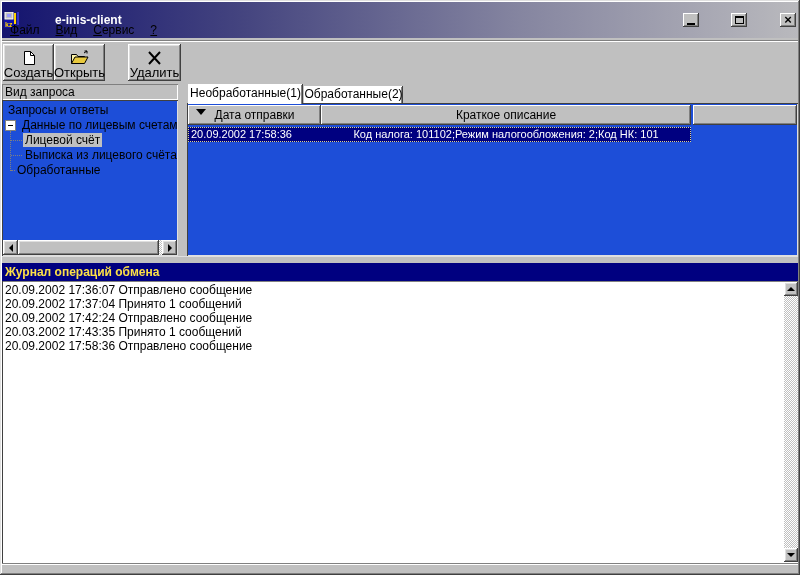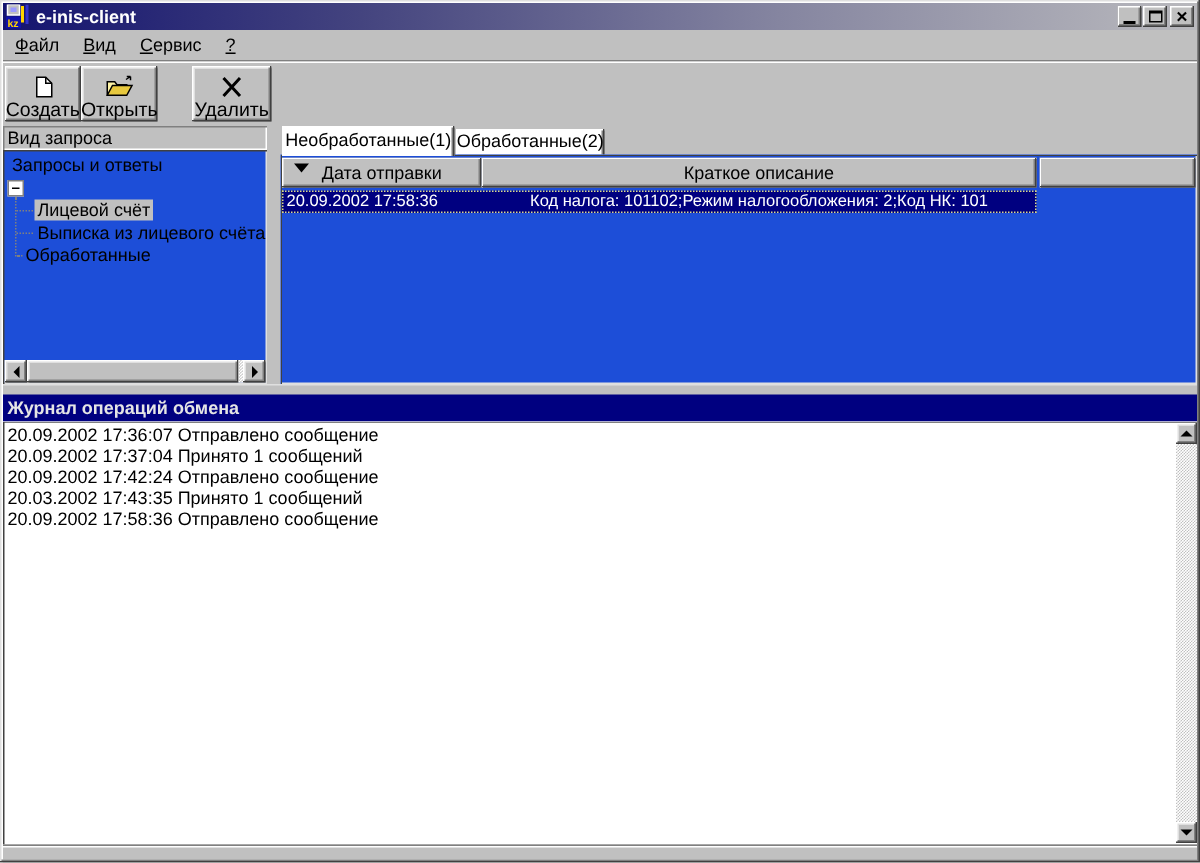--- a/index.html
+++ b/index.html
@@ -7,23 +7,23 @@
   body { width:800px; height:575px; overflow:hidden; font-family:"Liberation Sans", sans-serif; font-size:12px; color:#000; }
   #window { position:relative; width:800px; height:575px; background:#c0c0c0;
     box-shadow: inset -1px -1px 0 #404040, inset 1px 1px 0 #dfdfdf, inset -2px -2px 0 #808080, inset 2px 2px 0 #ffffff; }
 
   
   .raised { background:#c0c0c0; box-shadow: inset -1px -1px 0 #404040, inset 1px 1px 0 #ffffff, inset -2px -2px 0 #808080, inset 2px 2px 0 #dfdfdf; }
   .raised-thin { background:#c0c0c0; box-shadow: inset -1px -1px 0 #404040, inset 1px 1px 0 #ffffff, inset -2px -2px 0 #808080; }
   .sunken-thin { background:#1d4ed8; box-shadow: inset 1px 1px 0 #404040, inset -1px -1px 0 #dfdfdf; }
   .sunken-label { background:#c0c0c0; box-shadow: inset 1px 1px 0 #808080, inset -1px -1px 0 #ffffff; }
 
-  .titlebar { position:absolute; left:2px; top:2px; width:796px; height:18px;
+  .titlebar { position:absolute; left:2px; top:2px; width:796px; height:36px;
     background:linear-gradient(90deg,#14146f 0%, #44447f 30%, #8585a0 65%, #b9b9bd 100%);
-    display:flex; align-items:center; padding:0 2px; }
+    display:flex; align-items:center; padding:0 2px;gap:31px; }
   .title-text { color:#fff; font-weight:bold; font-size:12px; margin-left:4px; flex:1; white-space:nowrap; }
   .tb-btn { width:16px; height:14px; margin-left:1px; display:flex; align-items:center; justify-content:center; position:relative; }
   .glyph-min { width:8px; height:2px; background:#000; margin-top:7px; }
   .glyph-max { width:9px; height:8px; border:1px solid #000; border-top:2px solid #000; }
   .glyph-close { font-weight:bold; font-size:13px; line-height:12px; color:#000; }
 
   .menubar { position:absolute; left:2px; top:20px; width:796px; height:20px; display:flex; align-items:center; }
   .menu-item { padding:2px 8px; white-space:nowrap; }
   .menu-div { position:absolute; left:2px; top:40px; width:796px; height:2px; border-top:1px solid #808080; border-bottom:1px solid #ffffff; }
 
@@ -70,21 +70,21 @@
     box-shadow: inset -1px -1px 0 #404040, inset 1px 1px 0 #ffffff, inset -2px -2px 0 #808080; white-space:nowrap; overflow:hidden; }
   .sort-stem { width:3px; height:5px; background:#000; margin:0 auto; }
   .sort-head { width:0; height:0; border:5px solid transparent; border-top:6px solid #000; margin:0 auto; }
   .grid-row { position:absolute; left:1px; top:24px; width:503px; height:15px; line-height:15px; background:#000080; color:#fff; font-size:11px;
     outline:1px dotted #d9d98e; outline-offset:-1px; white-space:nowrap; display:flex; }
   .cell-date { width:133px; flex:none; padding-left:3px; }
   .cell-desc { width:370px; flex:none; text-align:center; overflow:hidden; }
 
   .hsplit { position:absolute; left:2px; top:256px; width:796px; height:7px; background:#c0c0c0; border-top:1px solid #dfdfdf; }
 
-  .journal-header { position:absolute; left:2px; top:263px; width:796px; height:18px; background:#000080; color:#e5e5e5; font-weight:bold;
+  .journal-header { position:absolute; left:2px; top:263px; width:796px; height:18px; background:#000080; color:#fde047; font-weight:bold;
     line-height:18px; padding-left:3px; white-space:nowrap; }
   .journal-body { position:absolute; left:2px; top:281px; width:796px; height:282px; background:#fff;
     box-shadow: inset 1px 0 0 #404040, inset 0 1px 0 #808080; }
   .journal-entries { position:absolute; left:3px; top:2px; right:16px; }
   .journal-entry { height:14px; line-height:14px; white-space:nowrap; }
   .scroll-v { position:absolute; right:0; top:1px; bottom:1px; width:14px; display:flex; flex-direction:column; }
   .scroll-v .sb-btn { width:14px; height:14px; }
 
   .bottom-strip { position:absolute; left:2px; top:563px; width:796px; height:10px; background:#c0c0c0;
     border-top:1px solid #808080; box-shadow: inset 0 1px 0 #ffffff; }
@@ -162,20 +162,21 @@
     <div class="tline-h" style="left:9px; top:55px; width:11px;"></div>
     <div class="tline-h" style="left:9px; top:70px; width:4px;"></div>
 
     <div class="tree-row" style="left:4px; top:3px;">
       <span class="tree-label">Запросы и ответы</span>
     </div>
     <div class="tree-row" style="left:0; top:18px; width:176px;">
       <span class="expander" style="left:3px; top:2px;">
           <span class="minus"></span>
         </span>
+      <span class="tree-label" style="margin-left:18px;">Данные по лицевым счетам</span>
     </div>
     <div class="tree-row" style="left:21px; top:33px;">
       <span class="tree-label selected">Лицевой счёт</span>
     </div>
     <div class="tree-row" style="left:21px; top:48px;">
       <span class="tree-label">Выписка из лицевого счёта</span>
     </div>
     <div class="tree-row" style="left:13px; top:63px;">
       <span class="tree-label">Обработанные</span>
     </div>

